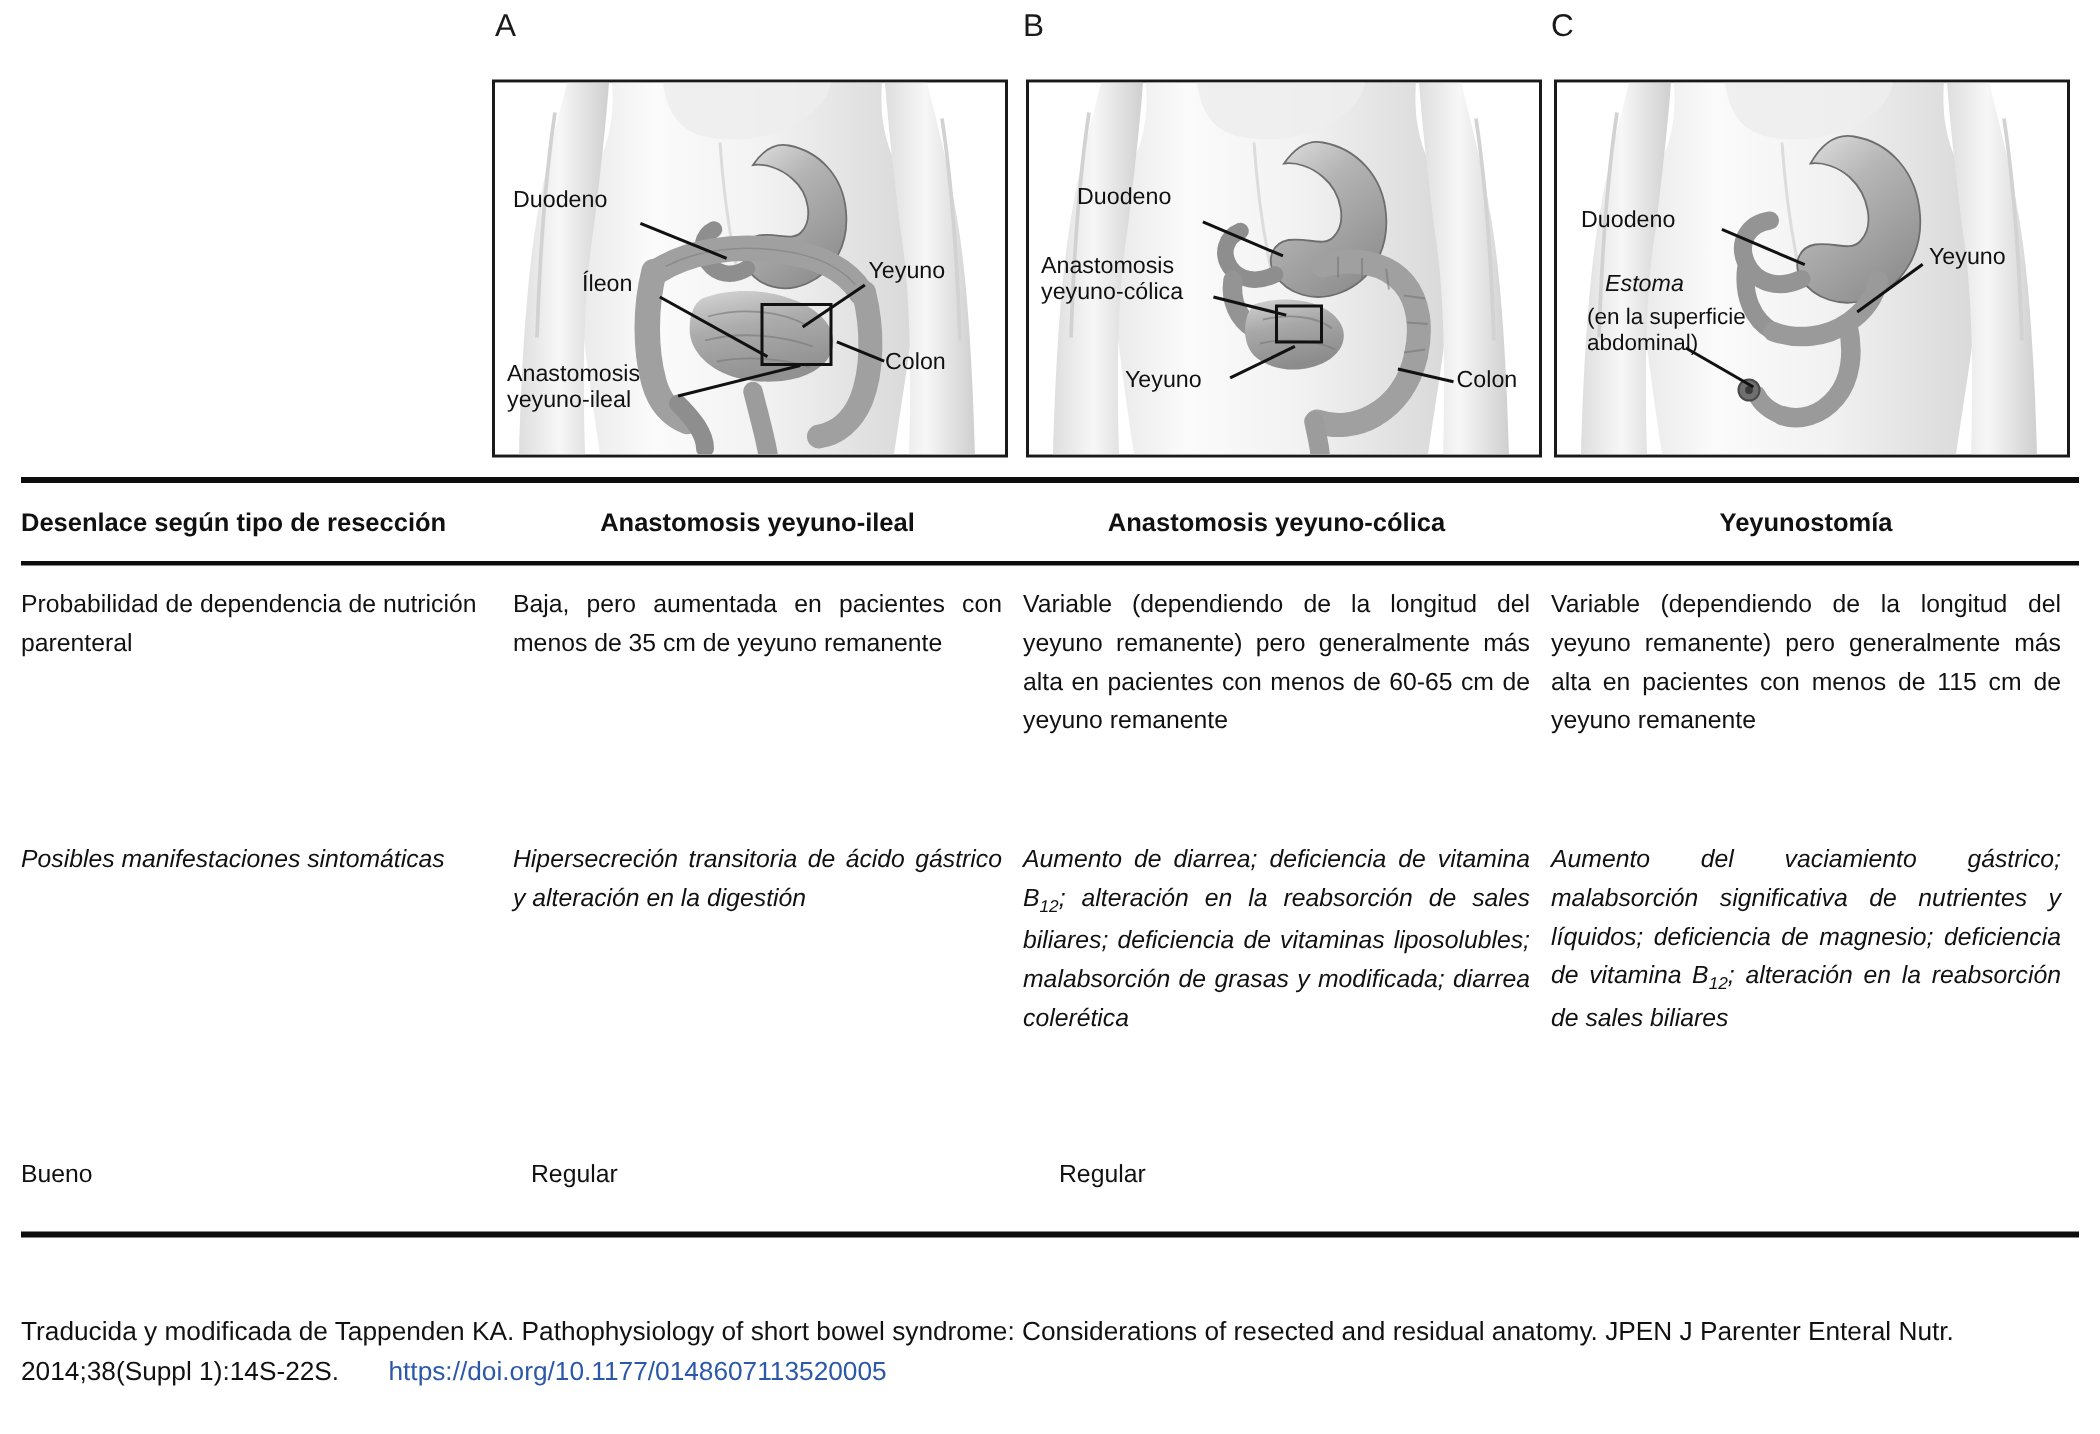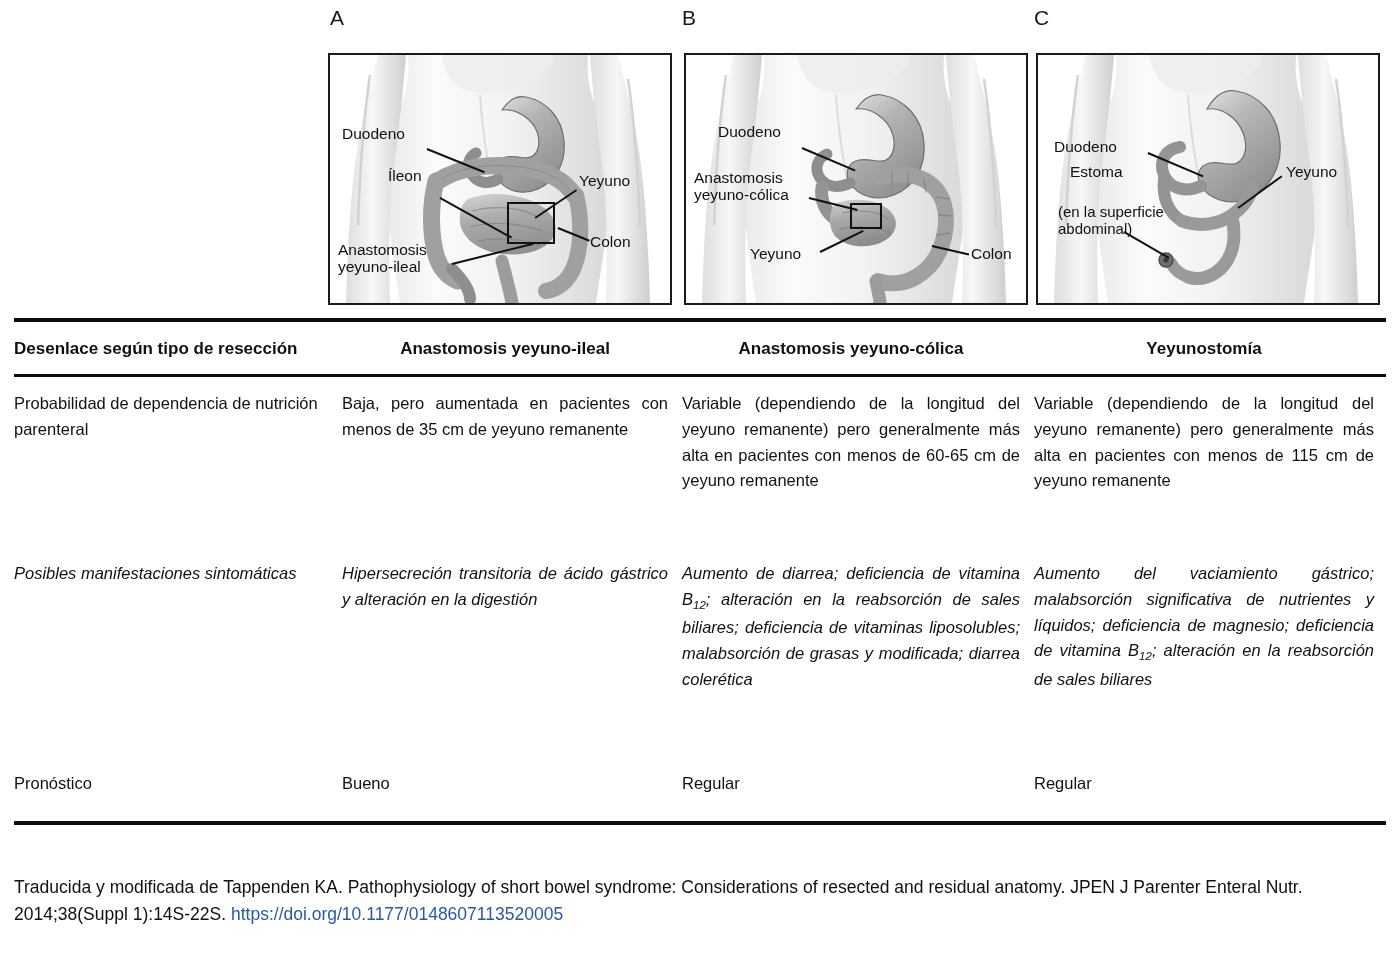--- a/index.html
+++ b/index.html
@@ -125,21 +125,21 @@
   
   .footer {
     position: absolute;
     left: 14px;
     top: 874px;
     width: 1376px;
     font-size: 17.5px;
     line-height: 1.52;
     color: #111111;
   }
-  .doi-link { color: #2b58a8; text-decoration: none; }
+  .doi-link { color: #2b58a8; text-decoration: none; margin-left: 28px; }
 </style>
 </head>
 <body>
 
 <div class="panels">
 
   <span class="panel-letter a">A</span>
   <span class="panel-letter b">B</span>
   <span class="panel-letter c">C</span>
 
@@ -200,21 +200,21 @@
       <path d="M172 206 C 176 222, 180 236, 182 248" fill="none" stroke="#9c9c9c" stroke-width="13" stroke-linecap="round"></path>
 
       <path d="M122 214 C 132 224, 140 234, 140 244" fill="none" stroke="#8e8e8e" stroke-width="12" stroke-linecap="round"></path>
     </svg>
 
     <div class="box-marker" style="left:177px; top:147px; width:48px; height:42px;"></div>
 
     <div class="anno" style="left:12px; top:70px;">Duodeno</div>
     <div class="leader" style="left:97px; top:93px; width:62px; transform: rotate(22deg);"></div>
 
-    <div class="anno" style="left:58px; top:112px;">Íleon</div>
+    <div class="anno" style="left:58px; top:126px;">Íleon</div>
     <div class="leader" style="left:110px; top:142px; width:82px; transform: rotate(29deg);"></div>
 
     <div class="anno" style="left:249px; top:117px;">Yeyuno</div>
     <div class="leader" style="left:205px; top:162px; width:50px; transform: rotate(-34deg);"></div>
 
     <div class="anno" style="left:260px; top:178px;">Colon</div>
     <div class="leader" style="left:228px; top:172px; width:34px; transform: rotate(22deg);"></div>
 
     <div class="anno" style="left:8px; top:186px;">Anastomosis
 yeyuno-ileal</div>
@@ -330,21 +330,21 @@
       <circle cx="128" cy="205" r="7" fill="#6f6f6f" stroke="#4a4a4a" stroke-width="1.4"></circle>
       <circle cx="128" cy="205" r="2.6" fill="#3a3a3a"></circle>
     </svg>
 
     <div class="anno" style="left:16px; top:83px;">Duodeno</div>
     <div class="leader" style="left:110px; top:97px; width:60px; transform: rotate(23deg);"></div>
 
     <div class="anno" style="left:248px; top:108px;">Yeyuno</div>
     <div class="leader" style="left:200px; top:152px; width:54px; transform: rotate(-36deg);"></div>
 
-    <div class="anno" style="left:32px; top:108px;">Estoma</div>
+    <div class="anno" style="left:32px; top:126px;font-style:italic;">Estoma</div>
     <div class="anno small" style="left:20px; top:148px;">(en la superficie
 abdominal)</div>
     <div class="leader" style="left:86px; top:176px; width:52px; transform: rotate(30deg);"></div>
   </div>
 </div>
 
 <div class="table-wrap">
 
   <div class="rule-top"></div>
 
@@ -371,21 +371,20 @@
     <div class="trow r2">
       <div class="td col1 nojust">Posibles manifestaciones sintomáticas</div>
       <div class="td col2">Hipersecreción transitoria de ácido gástrico y alteración en la digestión</div>
       <div class="td col3"><span>Aumento de diarrea; deficiencia de vitamina B</span><sub>12</sub><span>; alteración en la reabsorción de sales biliares; deficiencia de vitaminas liposolubles; malabsorción de grasas y modificada; diarrea colerética</span></div>
       <div class="td col4"><span>Aumento del vaciamiento gástrico; malabsorción significativa de nutrientes y líquidos; deficiencia de magnesio; deficiencia de vitamina B</span><sub>12</sub><span>; alteración en la reabsorción de sales biliares</span></div>
     </div>
 
     <div class="row-spacer-2"></div>
 
     <div class="trow r3">
-      <div class="td col1 nojust">Pronóstico</div>
       <div class="td col2 nojust">Bueno</div>
       <div class="td col3 nojust">Regular</div>
       <div class="td col4 nojust">Regular</div>
     </div>
 
   </div>
 
   <div class="rule-bottom"></div>
 </div>
 

